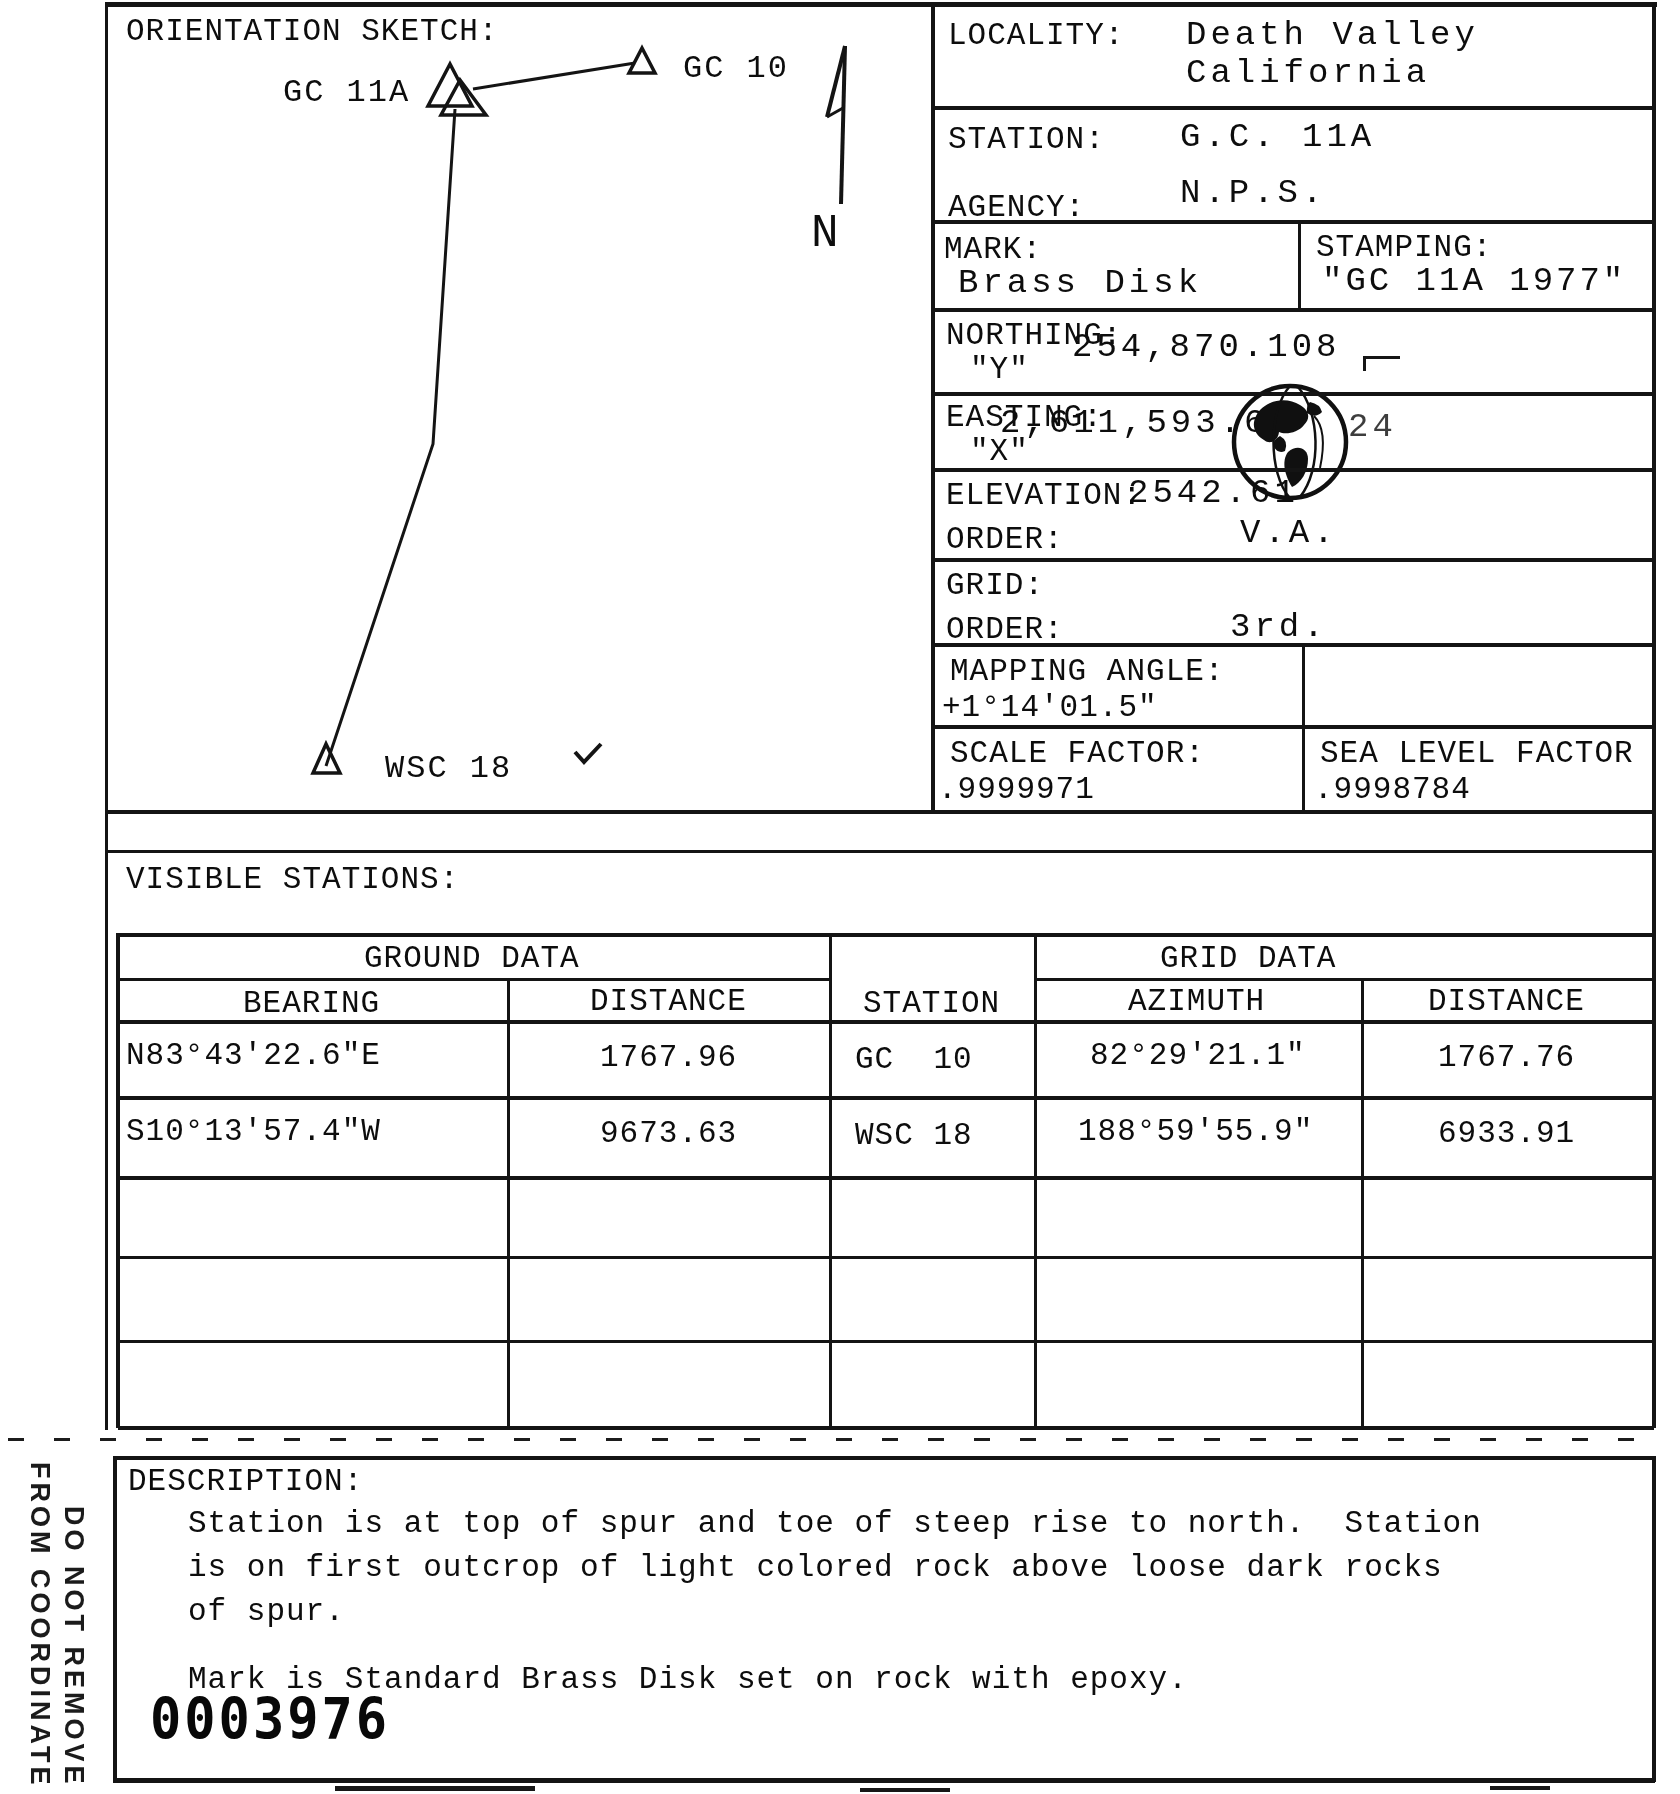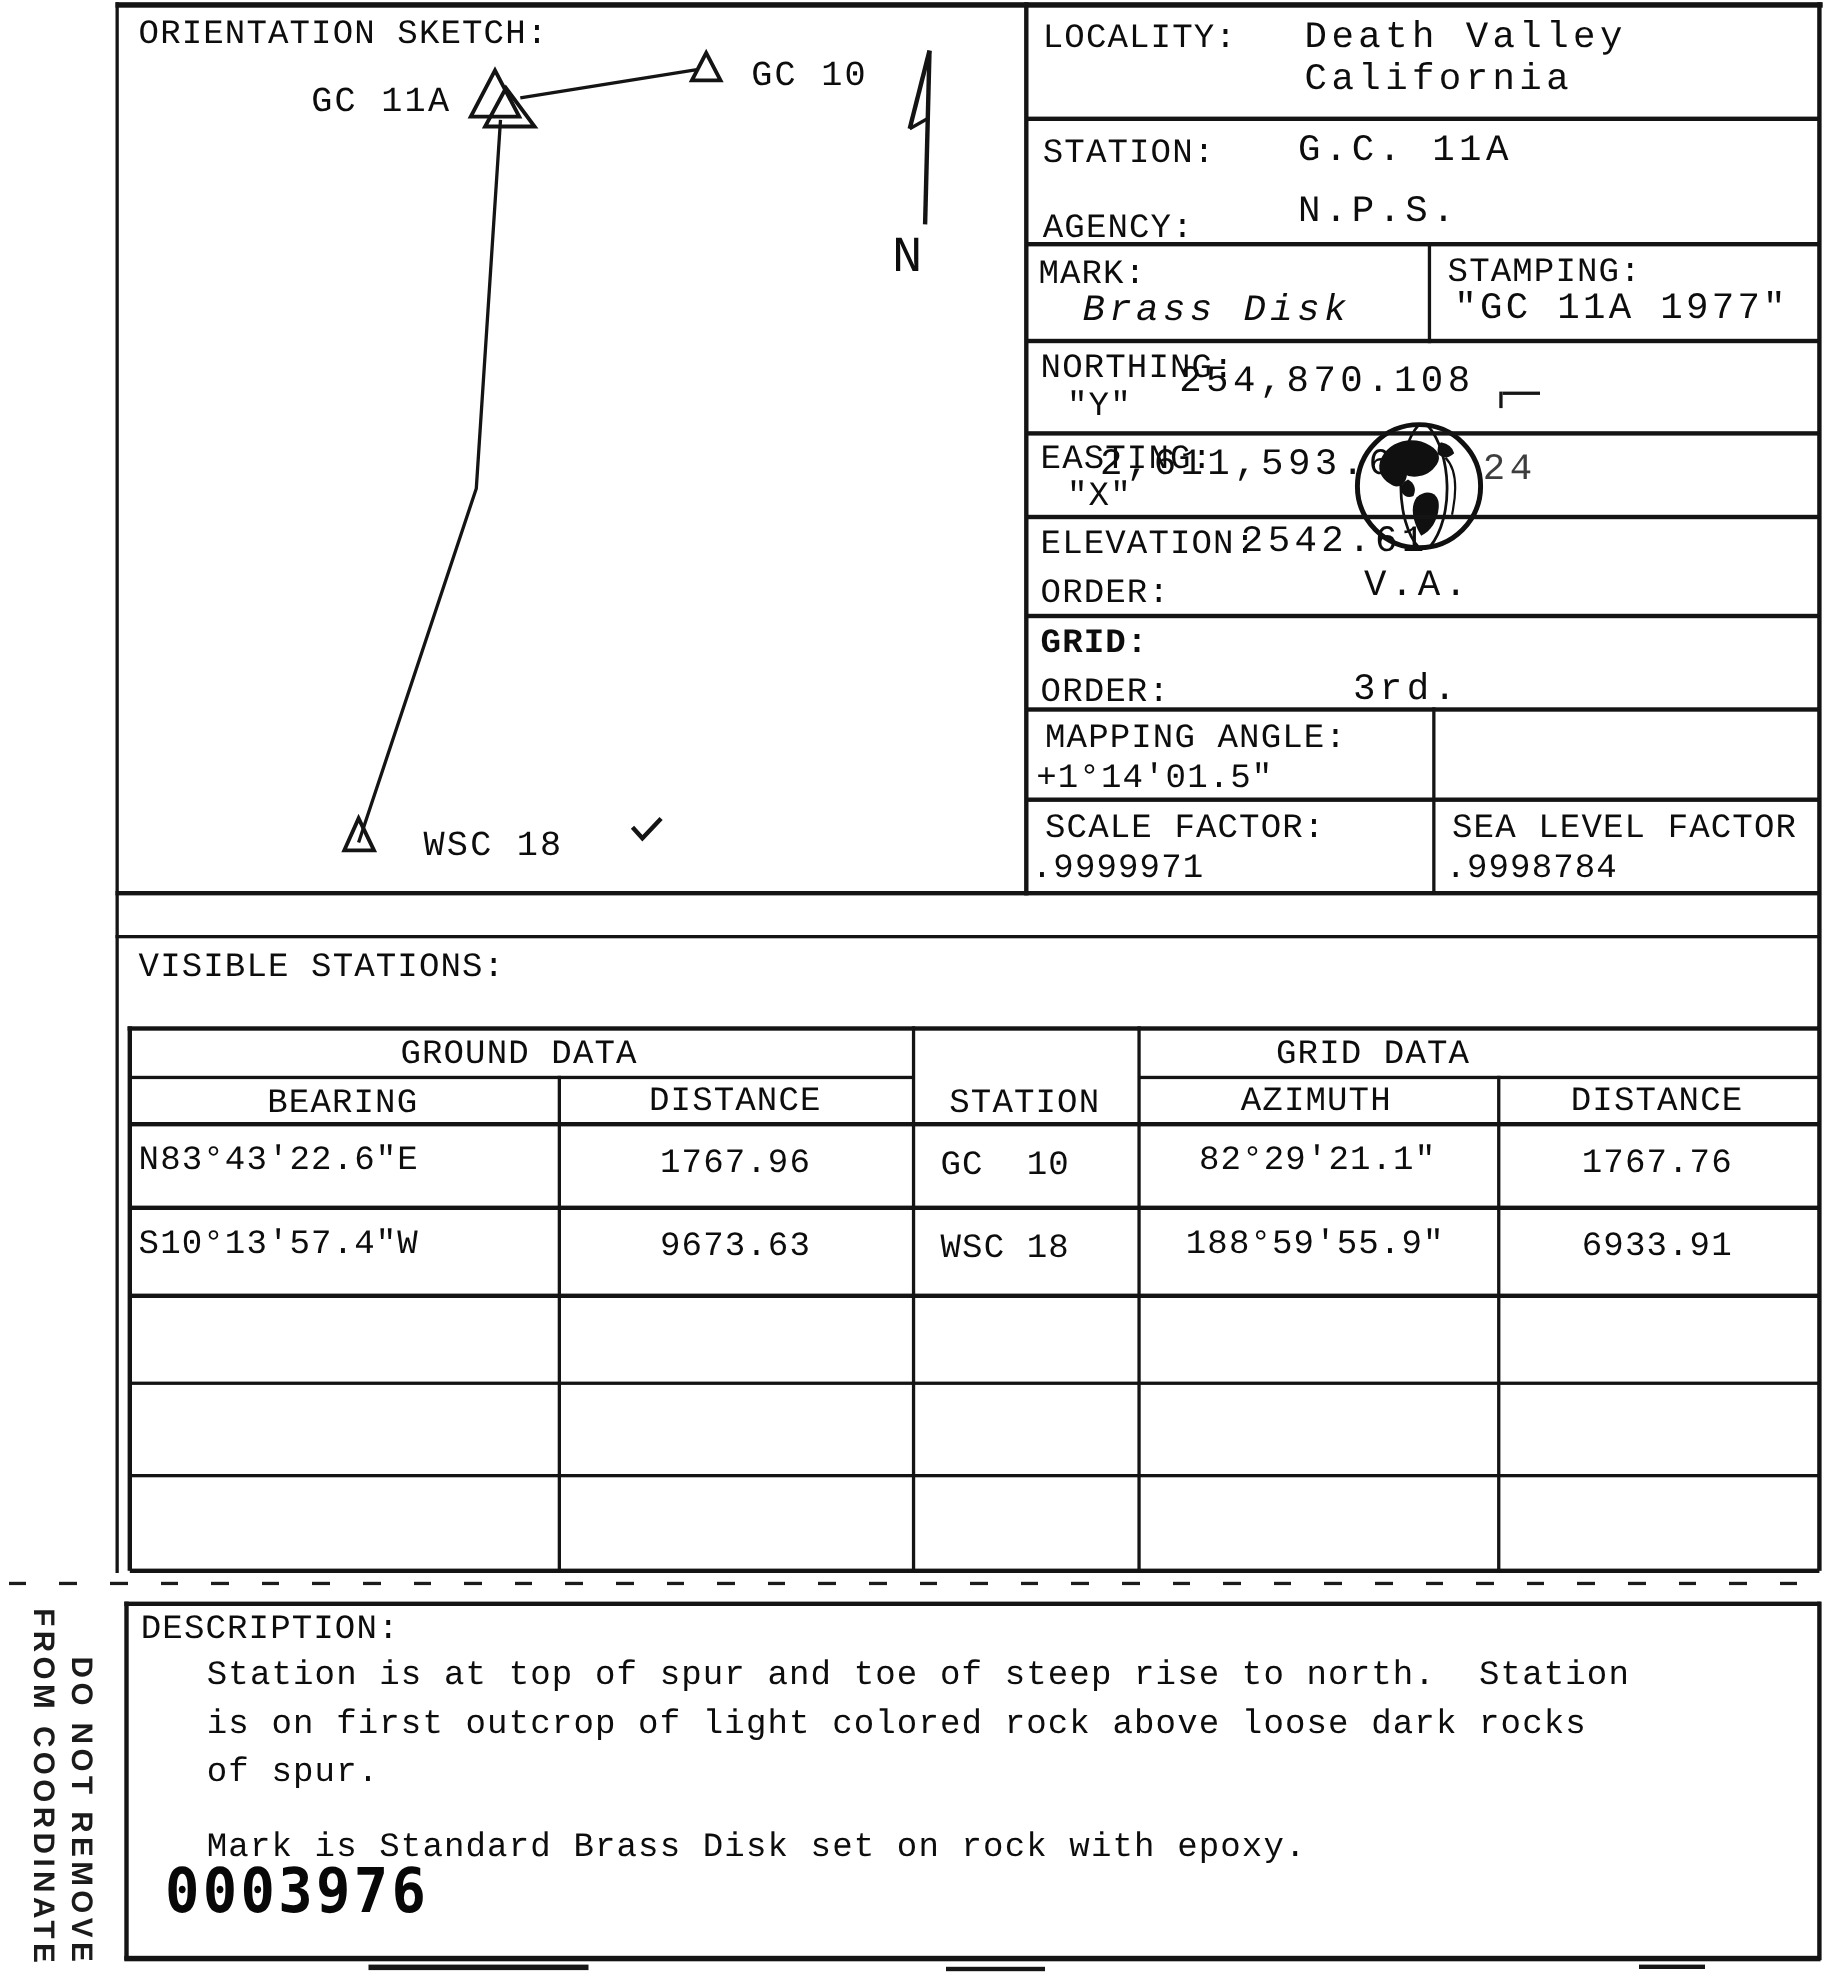--- a/index.html
+++ b/index.html
@@ -52,39 +52,39 @@
   <div class="tl" style="left:948px;top:18px;">LOCALITY:</div>
   <div class="tv" style="left:1186px;top:16px;">Death Valley</div>
   <div class="tv" style="left:1186px;top:54px;">California</div>
 
   <div class="tl" style="left:948px;top:122px;">STATION:</div>
   <div class="tv" style="left:1180px;top:118px;">G.C. 11A</div>
   <div class="tl" style="left:948px;top:190px;">AGENCY:</div>
   <div class="tv" style="left:1180px;top:174px;">N.P.S.</div>
 
   <div class="tl" style="left:944px;top:232px;">MARK:</div>
-  <div class="tv" style="left:984px;top:264px;font-style:italic;">Brass Disk</div>
+  <div class="tv" style="left:958px;top:264px;">Brass Disk</div>
   <div class="tl" style="left:1316px;top:230px;">STAMPING:</div>
   <div class="tv" style="left:1322px;top:262px;letter-spacing:3px;">"GC 11A 1977"</div>
 
   <div class="tl" style="left:946px;top:318px;">NORTHING:</div>
   <div class="tl" style="left:970px;top:352px;">"Y"</div>
   <div class="tv" style="left:1072px;top:328px;">254,870.108</div>
 
   <div class="tl" style="left:946px;top:400px;">EASTING:</div>
   <div class="tl" style="left:970px;top:434px;">"X"</div>
   <div class="tv" style="left:1000px;top:404px;">2,611,593.6</div>
   <div class="tv" style="left:1317px;top:408px;opacity:.8;padding-left:31px;">24</div>
 
   <div class="tl" style="left:946px;top:478px;">ELEVATION:</div>
   <div class="tv" style="left:1128px;top:474px;">2542.61</div>
   <div class="tl" style="left:946px;top:522px;">ORDER:</div>
   <div class="tv" style="left:1240px;top:514px;">V.A.</div>
 
-  <div class="tl" style="left:946px;top:568px;font-weight:bold;">GRID:</div>
+  <div class="tl" style="left:946px;top:568px;">GRID:</div>
   <div class="tl" style="left:946px;top:612px;">ORDER:</div>
   <div class="tv" style="left:1230px;top:608px;">3rd.</div>
 
   <div class="tl" style="left:950px;top:654px;">MAPPING ANGLE:</div>
   <div class="tl" style="left:942px;top:690px;">+1°14'01.5"</div>
 
   <div class="tl" style="left:950px;top:736px;">SCALE FACTOR:</div>
   <div class="tl" style="left:938px;top:772px;">.9999971</div>
   <div class="tl" style="left:1320px;top:736px;">SEA LEVEL FACTOR</div>
   <div class="tl" style="left:1314px;top:772px;">.9998784</div>

